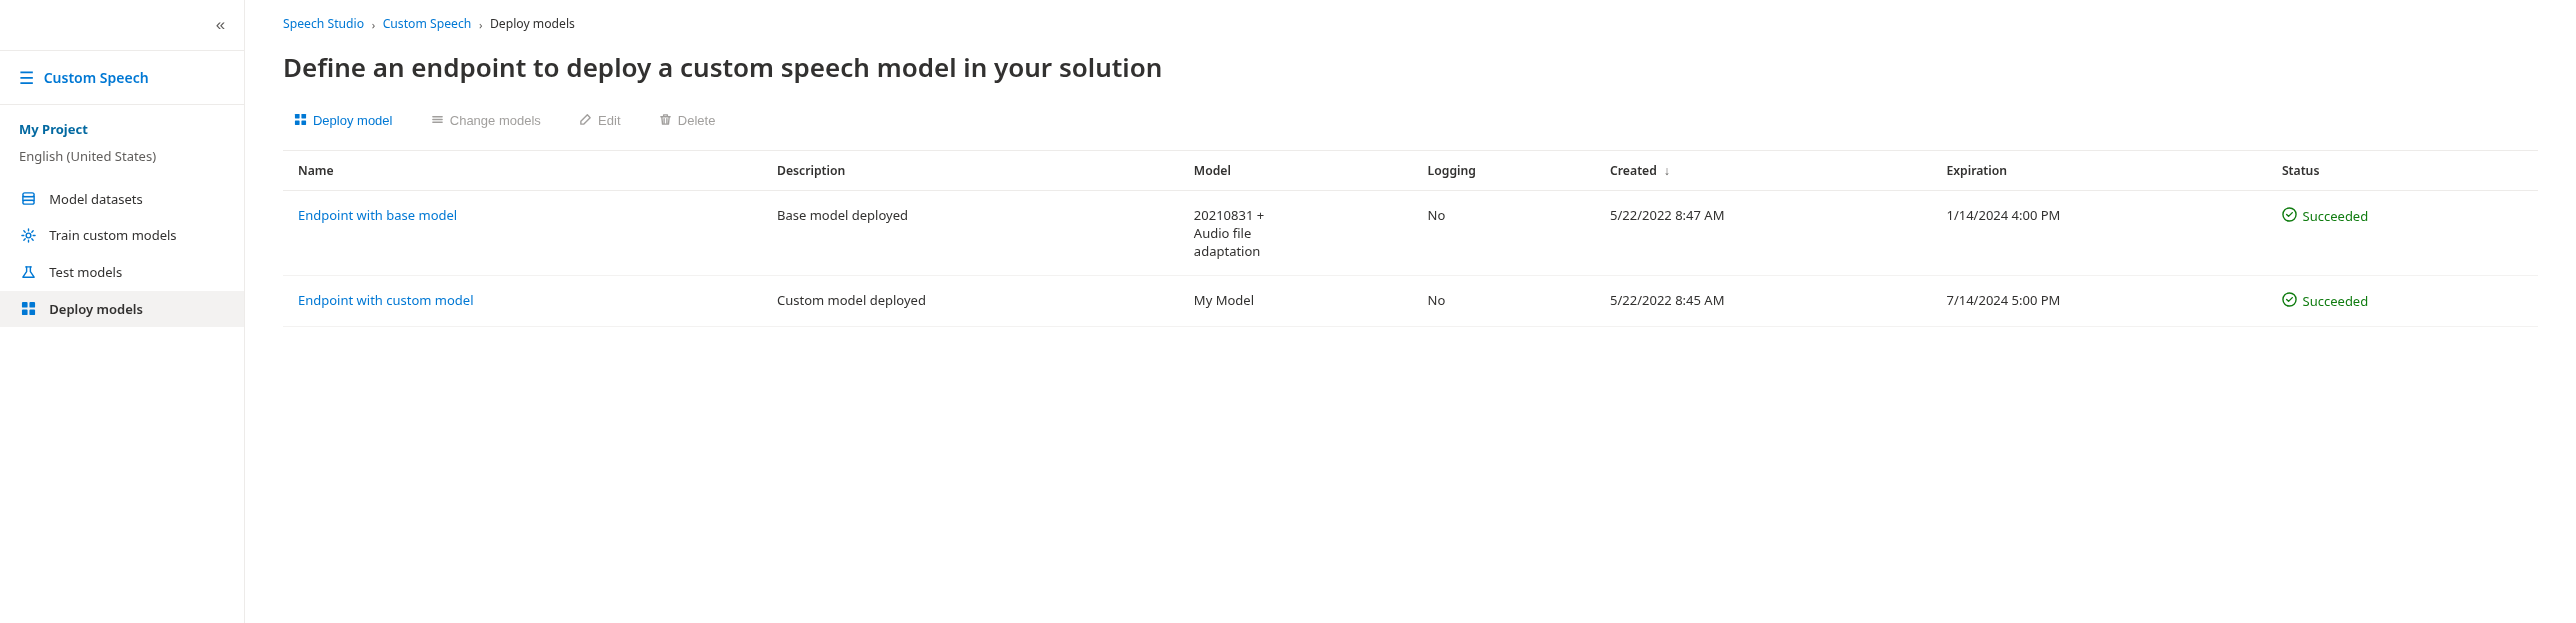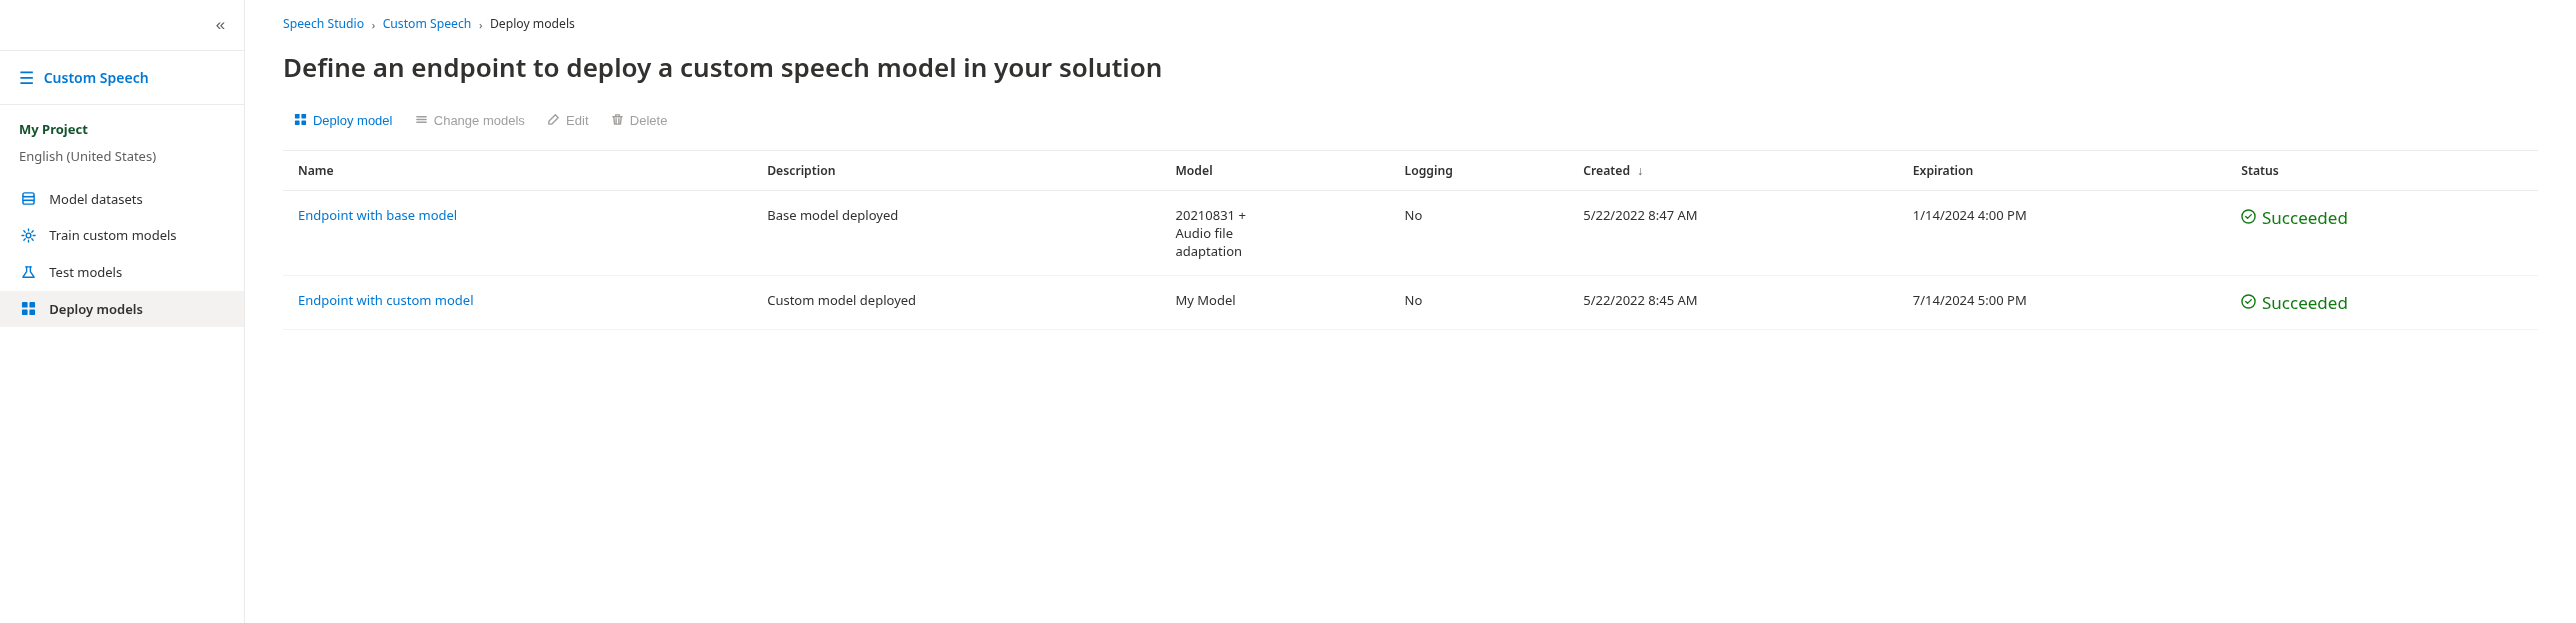--- a/index.html
+++ b/index.html
@@ -51,21 +51,21 @@
       color: #0078d4;
     }
 
     .sidebar-project-section {
       padding: 15px 19px 7.5px 19px;
     }
 
     .sidebar-project-name {
       font-size: 13px;
       font-weight: 700;
-      color: #14532d;
+      color: #0369a1;
     }
 
     .sidebar-project-locale {
       font-size: 13px;
       color: #605e5c;
       margin-top: 9px;
     }
 
     .sidebar-nav {
       display: flex;
@@ -137,21 +137,21 @@
       font-weight: 600;
       color: #323130;
       margin: 11.3px 0 22.6px 0;
       line-height: 1.3;
     }
 
     
     .toolbar {
       display: flex;
       align-items: center;
-      gap: 0;
+      gap: 16px;
       margin-bottom: 15px;
     }
 
     .toolbar-btn {
       display: flex;
       align-items: center;
       gap: 5.7px;
       padding: 5.7px 11.3px;
       background: none;
       border: none;
@@ -220,21 +220,21 @@
       cursor: pointer;
       text-decoration: none;
       text-align: center;
     }
 
     .status-badge {
       display: flex;
       align-items: center;
       gap: 5.7px;
       color: #107c10;
-      font-size: 17px;
+      font-size: 13px;
     }
 
     .status-icon {
       font-size: 15px;
     }
   </style>
 </head>
 <body>
 
 <div class="sidebar">

